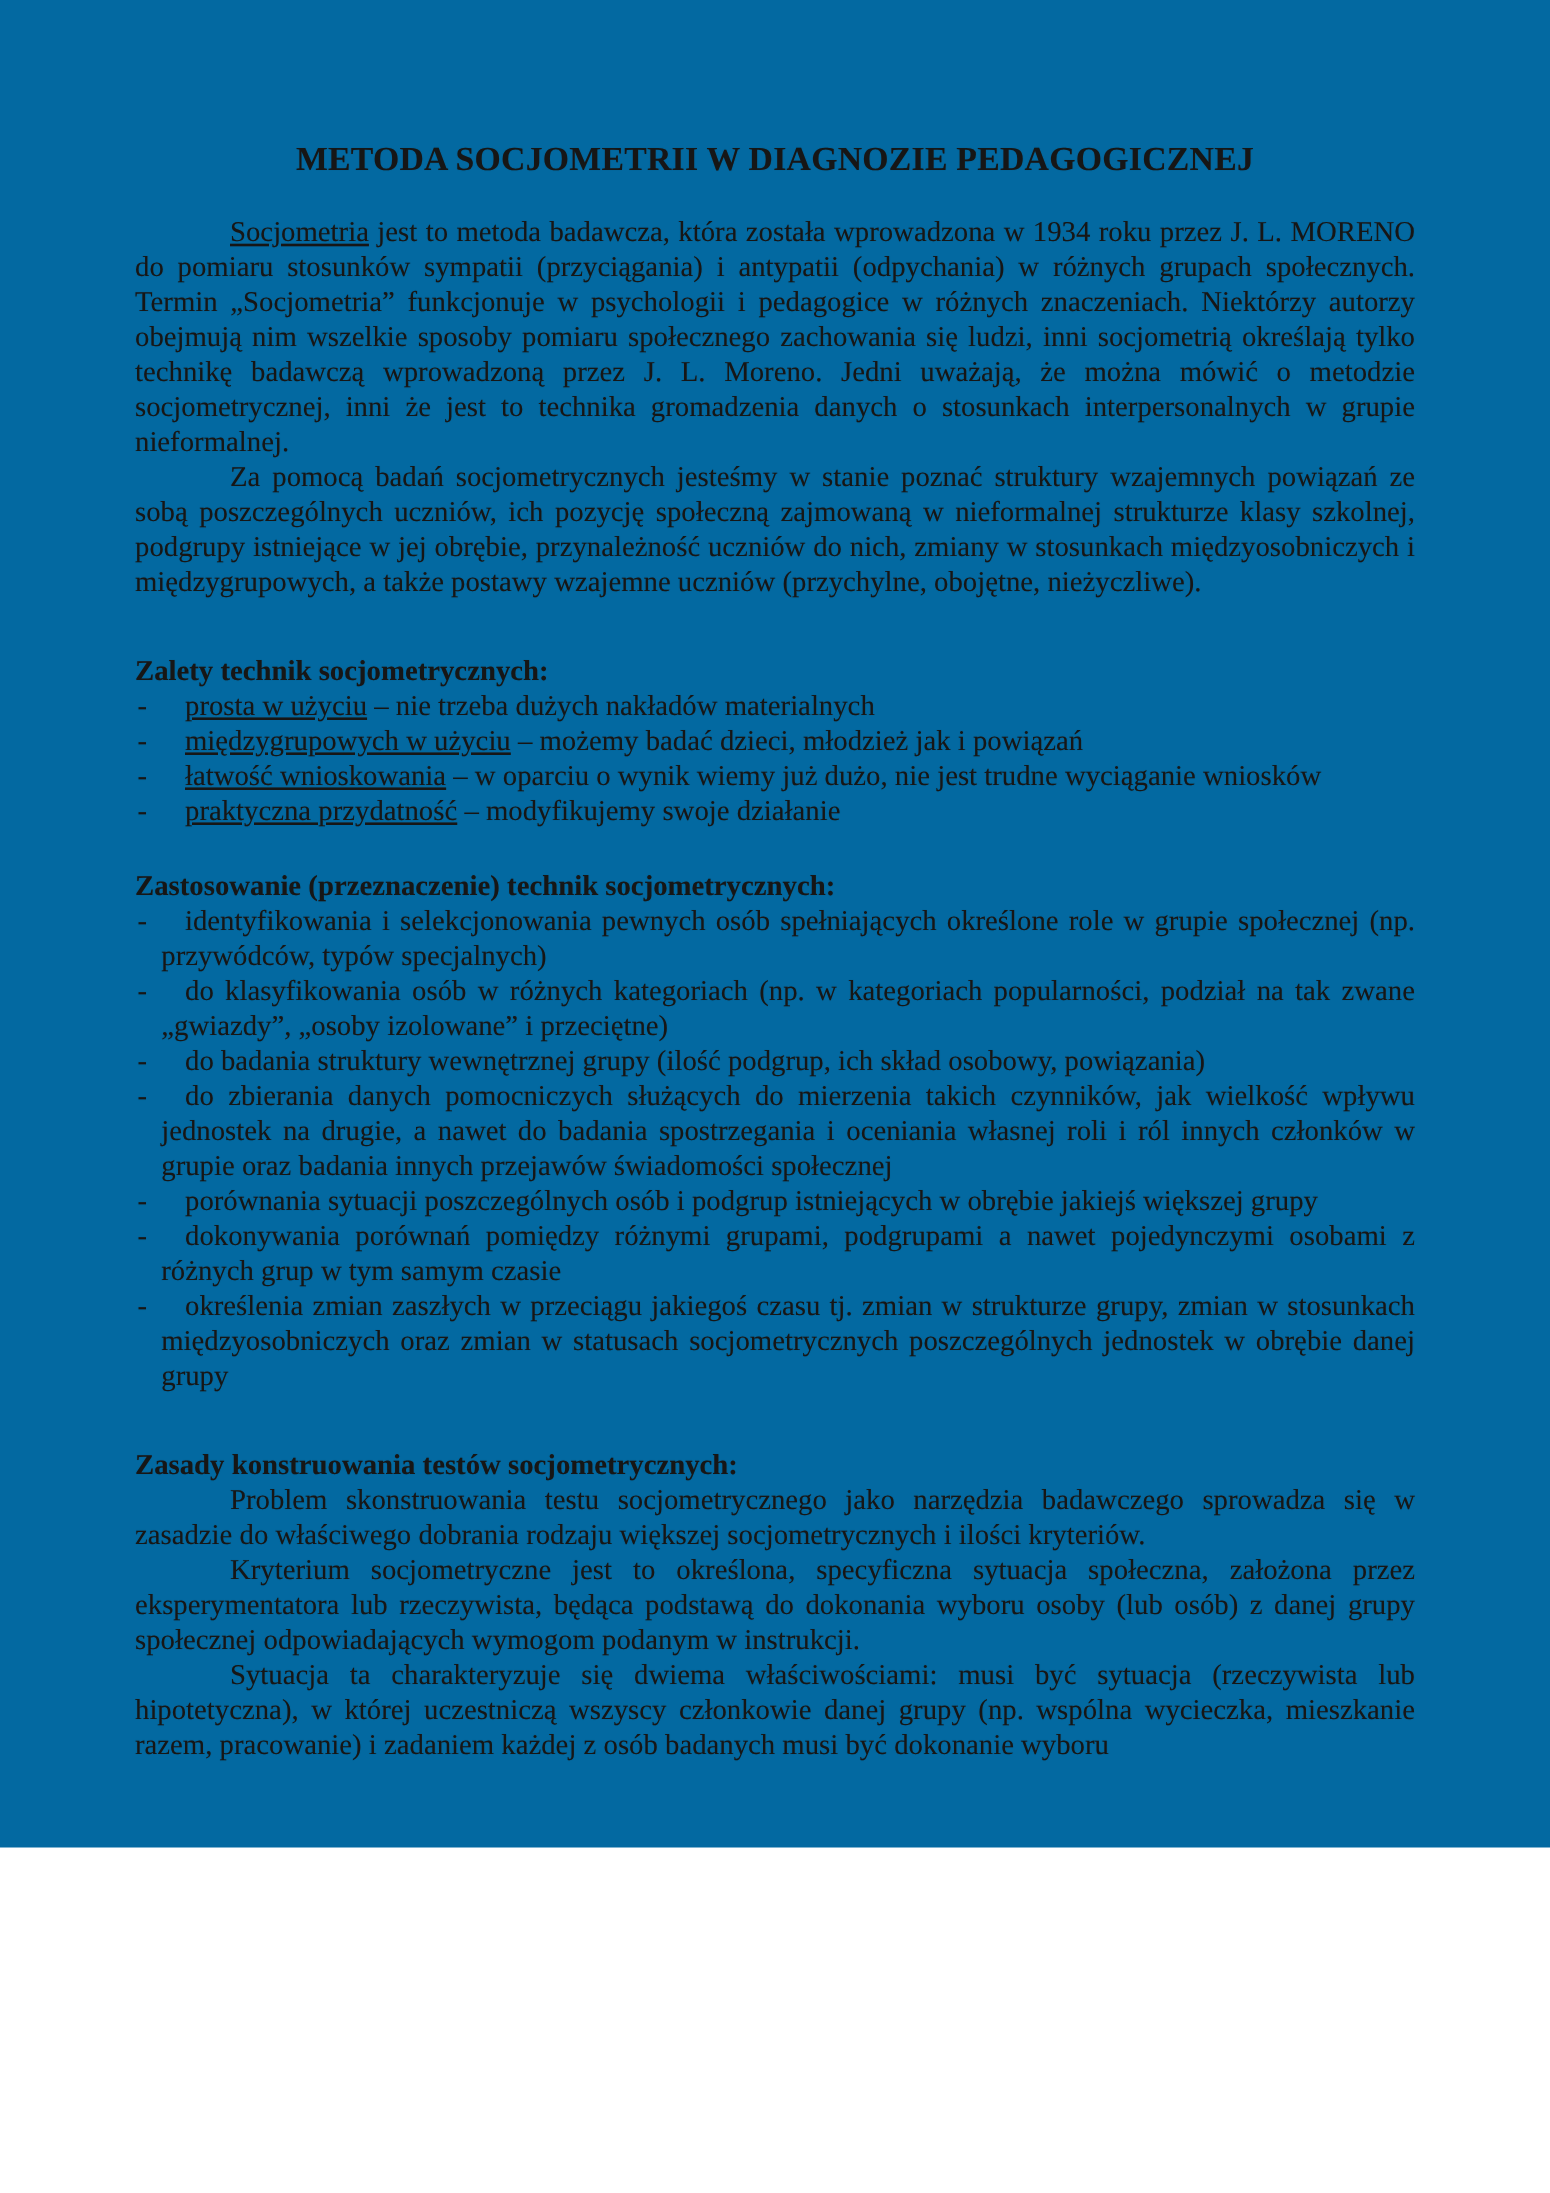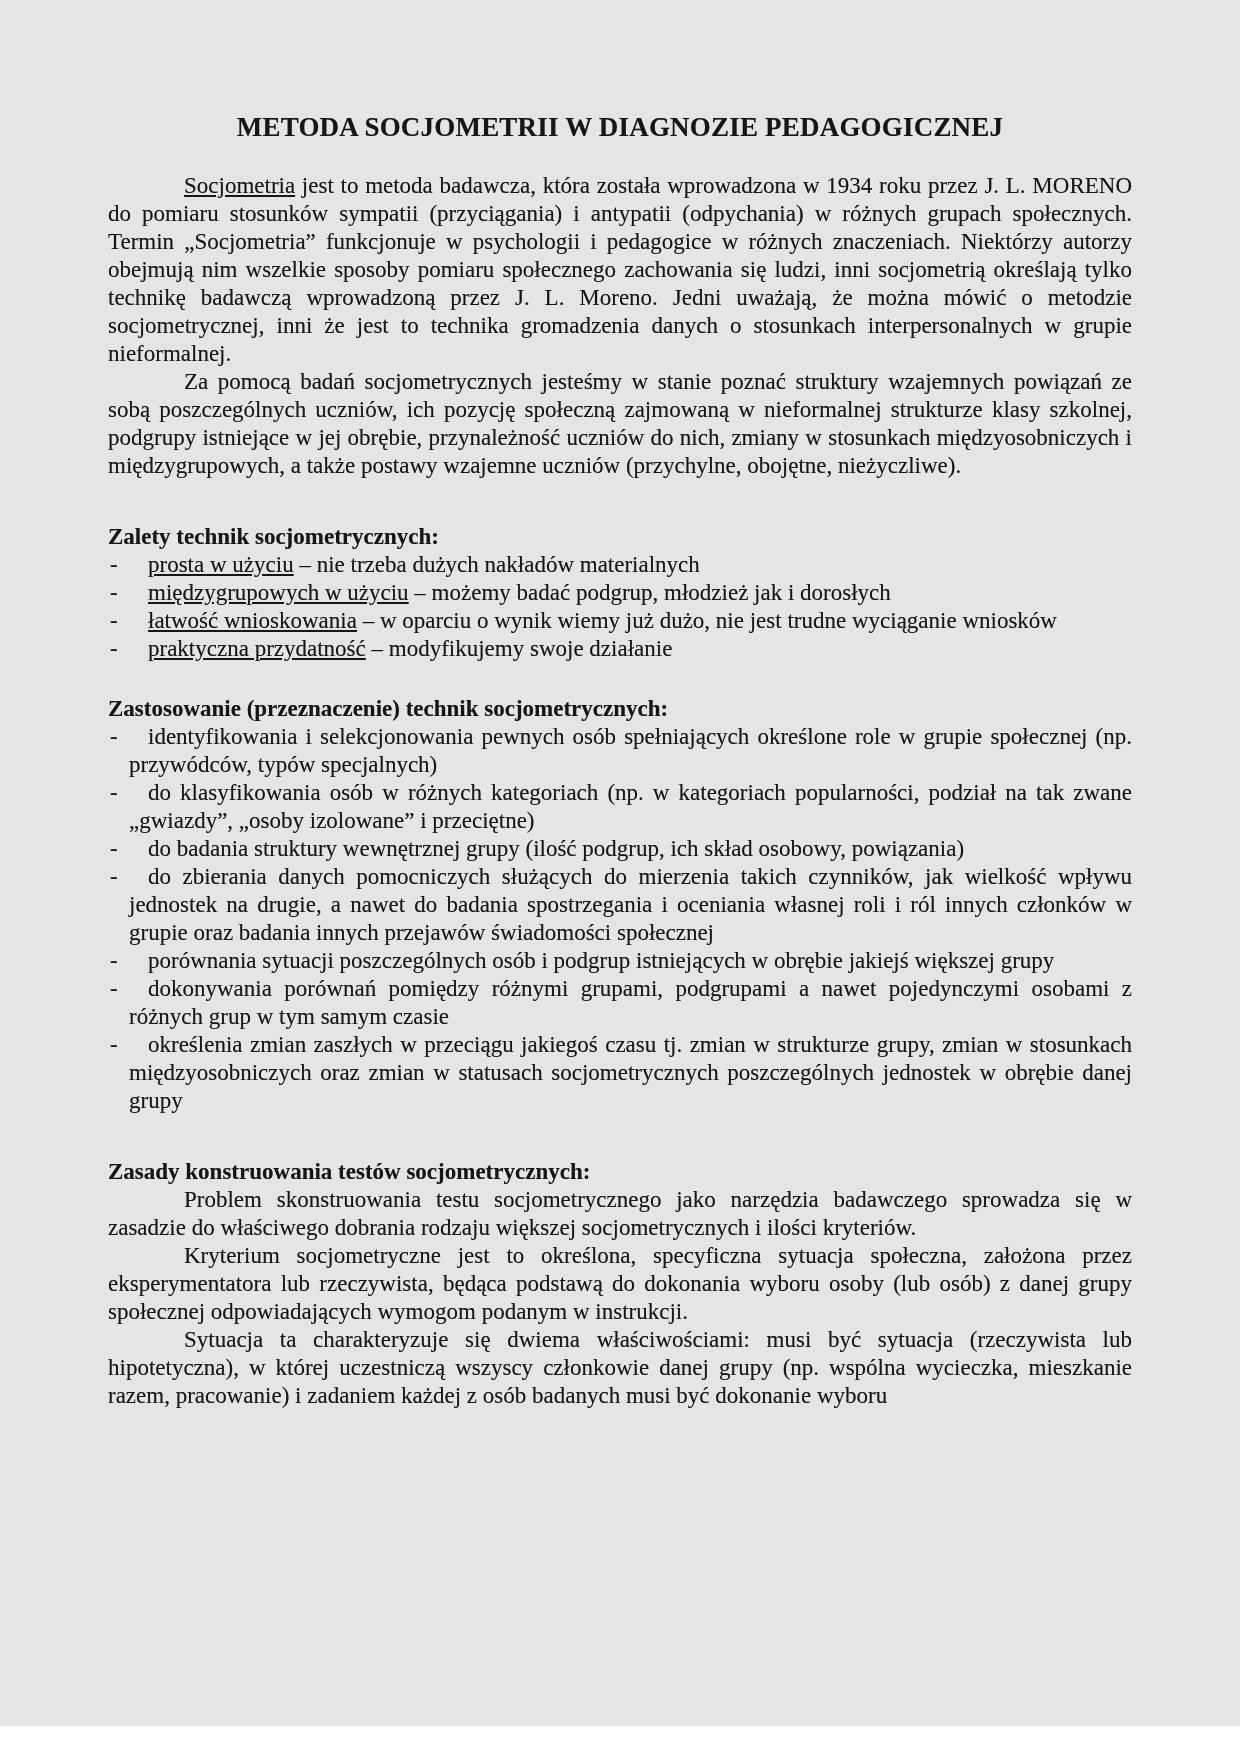--- a/index.html
+++ b/index.html
@@ -7,22 +7,22 @@
     width: 1240px;
     background: #ffffff;
   }
   body {
     height: 1754px;
     font-family: "Liberation Serif", "DejaVu Serif", serif;
     color: #161616;
   }
   .page {
     width: 1240px;
-    height: 1726px;
-    background: #e5e5e5;
+    height: 1478px;
+    background: #0369a1;
     padding: 112px 108px 4px 108px;
     overflow: hidden;
     text-shadow: 0 0 0.6px rgba(45,45,45,0.45);
   }
   .doc-title {
     text-align: center;
     font-weight: bold;
     font-size: 27px;
     line-height: 30px;
     letter-spacing: 0.2px;
@@ -59,21 +59,21 @@
 
   <div class="doc-title">METODA SOCJOMETRII W DIAGNOZIE PEDAGOGICZNEJ</div>
 
   <p class="para indent"><span class="lead">Socjometria</span><span> jest to metoda badawcza, która została wprowadzona w 1934 roku przez J. L. MORENO do pomiaru stosunków sympatii (przyciągania) i antypatii (odpychania) w różnych grupach społecznych. Termin „Socjometria” funkcjonuje w psychologii i pedagogice w różnych znaczeniach. Niektórzy autorzy obejmują nim wszelkie sposoby pomiaru społecznego zachowania się ludzi, inni socjometrią określają tylko technikę badawczą wprowadzoną przez J. L. Moreno. Jedni uważają, że można mówić o metodzie socjometrycznej, inni że jest to technika gromadzenia danych o stosunkach interpersonalnych w grupie nieformalnej.</span></p>
 
   <p class="para indent">Za pomocą badań socjometrycznych jesteśmy w stanie poznać struktury wzajemnych powiązań ze sobą poszczególnych uczniów, ich pozycję społeczną zajmowaną w nieformalnej strukturze klasy szkolnej, podgrupy istniejące w jej obrębie, przynależność uczniów do nich, zmiany w stosunkach międzyosobniczych i międzygrupowych, a także postawy wzajemne uczniów (przychylne, obojętne, nieżyczliwe).</p>
 
   <div class="heading gap-l">Zalety technik socjometrycznych:</div>
   <div class="bullet-list">
     <div class="bullet-item"><span class="marker">-</span><span class="u">prosta w użyciu</span><span> – nie trzeba dużych nakładów materialnych</span></div>
-    <div class="bullet-item"><span class="marker">-</span><span class="u">międzygrupowych w użyciu</span><span> – możemy badać podgrup, młodzież jak i dorosłych</span></div>
+    <div class="bullet-item"><span class="marker">-</span><span class="u">międzygrupowych w użyciu</span><span> – możemy badać dzieci, młodzież jak i powiązań</span></div>
     <div class="bullet-item"><span class="marker">-</span><span class="u">łatwość wnioskowania</span><span> – w oparciu o wynik wiemy już dużo, nie jest trudne wyciąganie wniosków</span></div>
     <div class="bullet-item"><span class="marker">-</span><span class="u">praktyczna przydatność</span><span> – modyfikujemy swoje działanie</span></div>
   </div>
 
   <div class="heading gap-m">Zastosowanie (przeznaczenie) technik socjometrycznych:</div>
   <div class="bullet-list">
     <div class="bullet-item"><span class="marker">-</span><span>identyfikowania i selekcjonowania pewnych osób spełniających określone role w grupie społecznej (np. przywódców, typów specjalnych)</span></div>
     <div class="bullet-item"><span class="marker">-</span><span>do klasyfikowania osób w różnych kategoriach (np. w kategoriach popularności, podział na tak zwane „gwiazdy”, „osoby izolowane” i przeciętne)</span></div>
     <div class="bullet-item"><span class="marker">-</span><span>do badania struktury wewnętrznej grupy (ilość podgrup, ich skład osobowy, powiązania)</span></div>
     <div class="bullet-item"><span class="marker">-</span><span>do zbierania danych pomocniczych służących do mierzenia takich czynników, jak wielkość wpływu jednostek na drugie, a nawet do badania spostrzegania i oceniania własnej roli i ról innych członków w grupie oraz badania innych przejawów świadomości społecznej</span></div>

